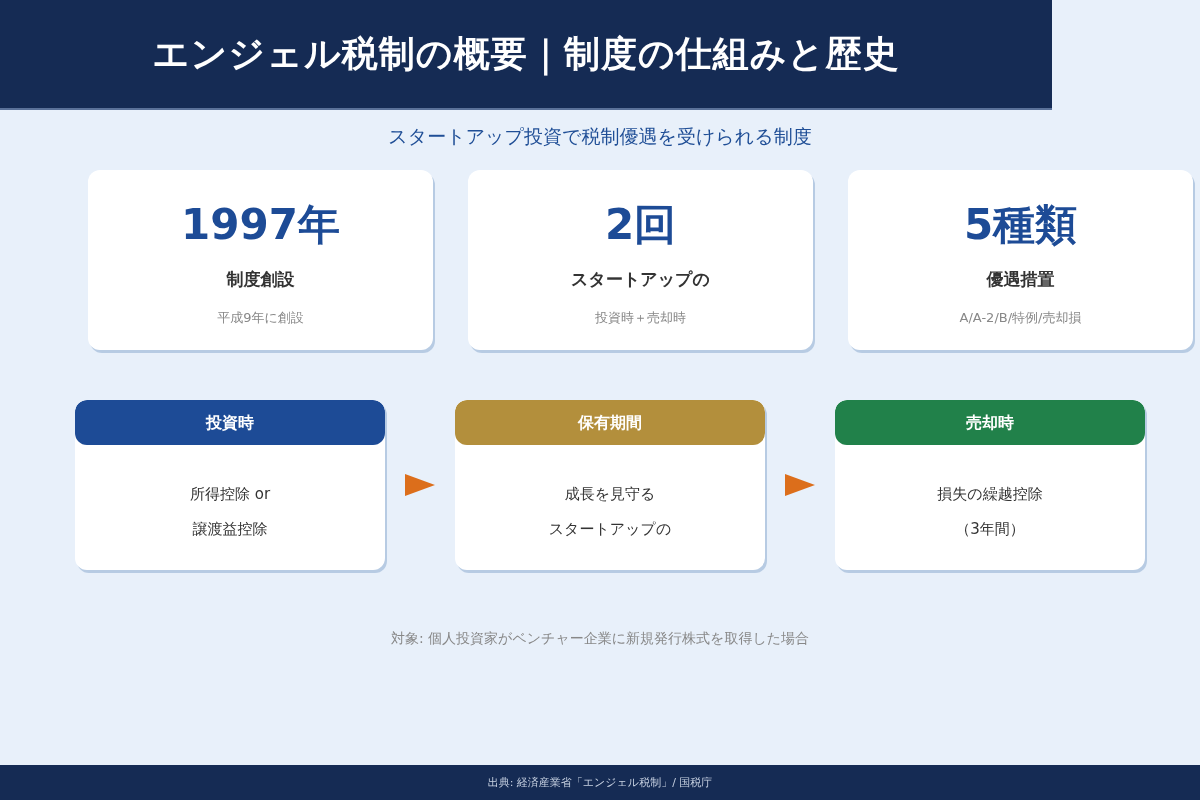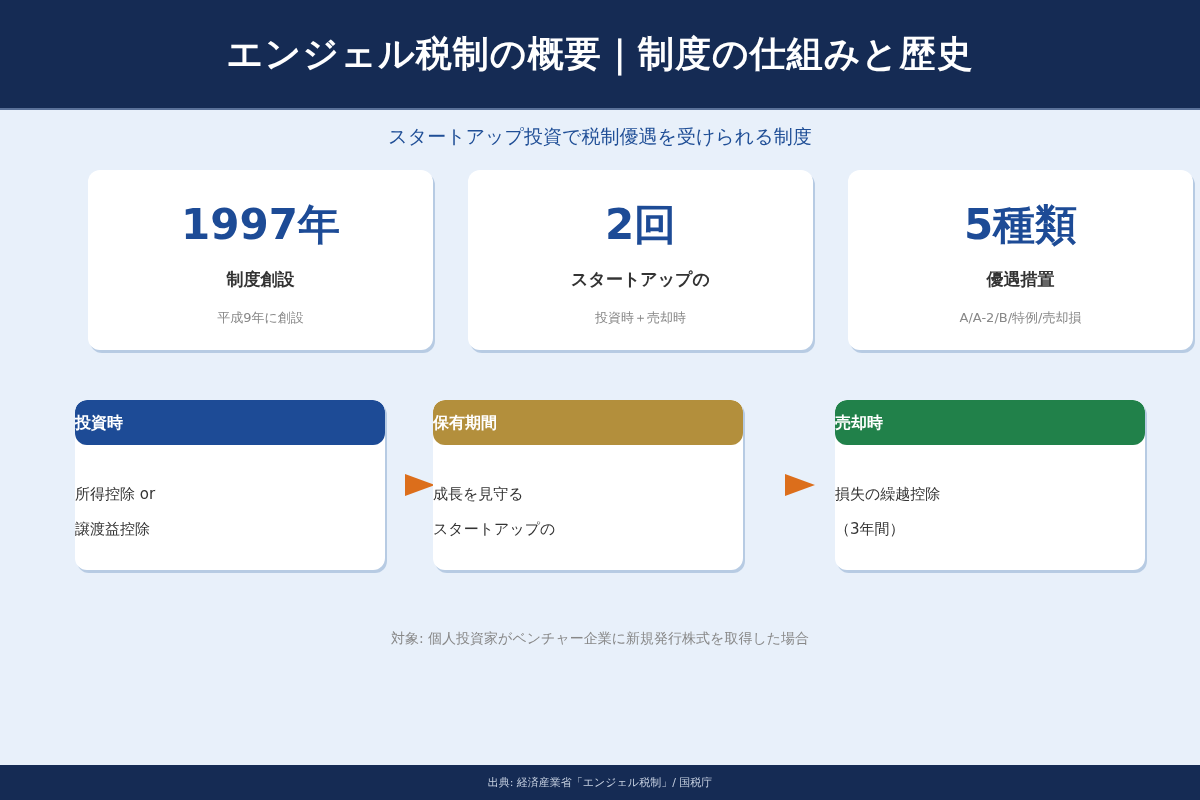--- a/index.html
+++ b/index.html
@@ -2,21 +2,21 @@
 <html><head>
   <meta charset="utf-8">
   <style>
     * { box-sizing: border-box; margin: 0; padding: 0; }
     html, body {
       width: 1200px; height: 800px; overflow: hidden;
       font-family: "DejaVu Sans", "Liberation Sans", sans-serif;
       background: #e8f0fa;
     }
     .header {
-      position: absolute; left: 0; top: 0; width: 1200px; height: 110px;
+      position: absolute; left: 0; top: 0; width: 1052px; height: 110px;
       background: #152b54;
       border-bottom: 2px solid #5a7199;
       display: flex; align-items: center; justify-content: center;
     }
     .header h1 {
       color: #ffffff; font-size: 36px; font-weight: bold; letter-spacing: 1px;
     }
     .subtitle {
       position: absolute; left: 0; top: 124px; width: 1200px; text-align: center;
       color: #1f4e96; font-size: 19px;
@@ -34,21 +34,21 @@
     .stat-card .label {
       margin-top: 18px; color: #333333; font-size: 17px; font-weight: bold;
     }
     .stat-card .desc {
       margin-top: 18px; color: #888888; font-size: 13px;
     }
     .flow-card {
       position: absolute; top: 400px; width: 310px; height: 170px;
       background: #ffffff; border-radius: 12px;
       box-shadow: 2px 3px 0 #b7cbe3;
-      overflow: hidden;
+      text-align: center; overflow: hidden;
     }
     .flow-card .head {
       height: 45px; line-height: 45px; color: #ffffff; font-size: 16px; font-weight: bold;
       border-radius: 12px 12px 12px 12px;
     }
     .flow-card .body-line {
       color: #333333; font-size: 15px; line-height: 35px;
     }
     .flow-card .body { padding-top: 32px; }
     .arrow {
@@ -96,21 +96,21 @@
 <div class="flow-card" style="left:75px;">
   <div class="head" style="background:#1d4b96;">投資時</div>
   <div class="body">
     <div class="body-line">所得控除 or</div>
     <div class="body-line">譲渡益控除</div>
   </div>
 </div>
 
 <div class="arrow" style="left:405px;"></div>
 
-<div class="flow-card" style="left:433px;">
+<div class="flow-card" style="left:455px;">
   <div class="head" style="background:#b38f3c;">保有期間</div>
   <div class="body">
     <div class="body-line">成長を見守る</div>
     <div class="body-line">スタートアップの</div>
   </div>
 </div>
 
 <div class="arrow" style="left:785px;"></div>
 
 <div class="flow-card" style="left:835px;">

